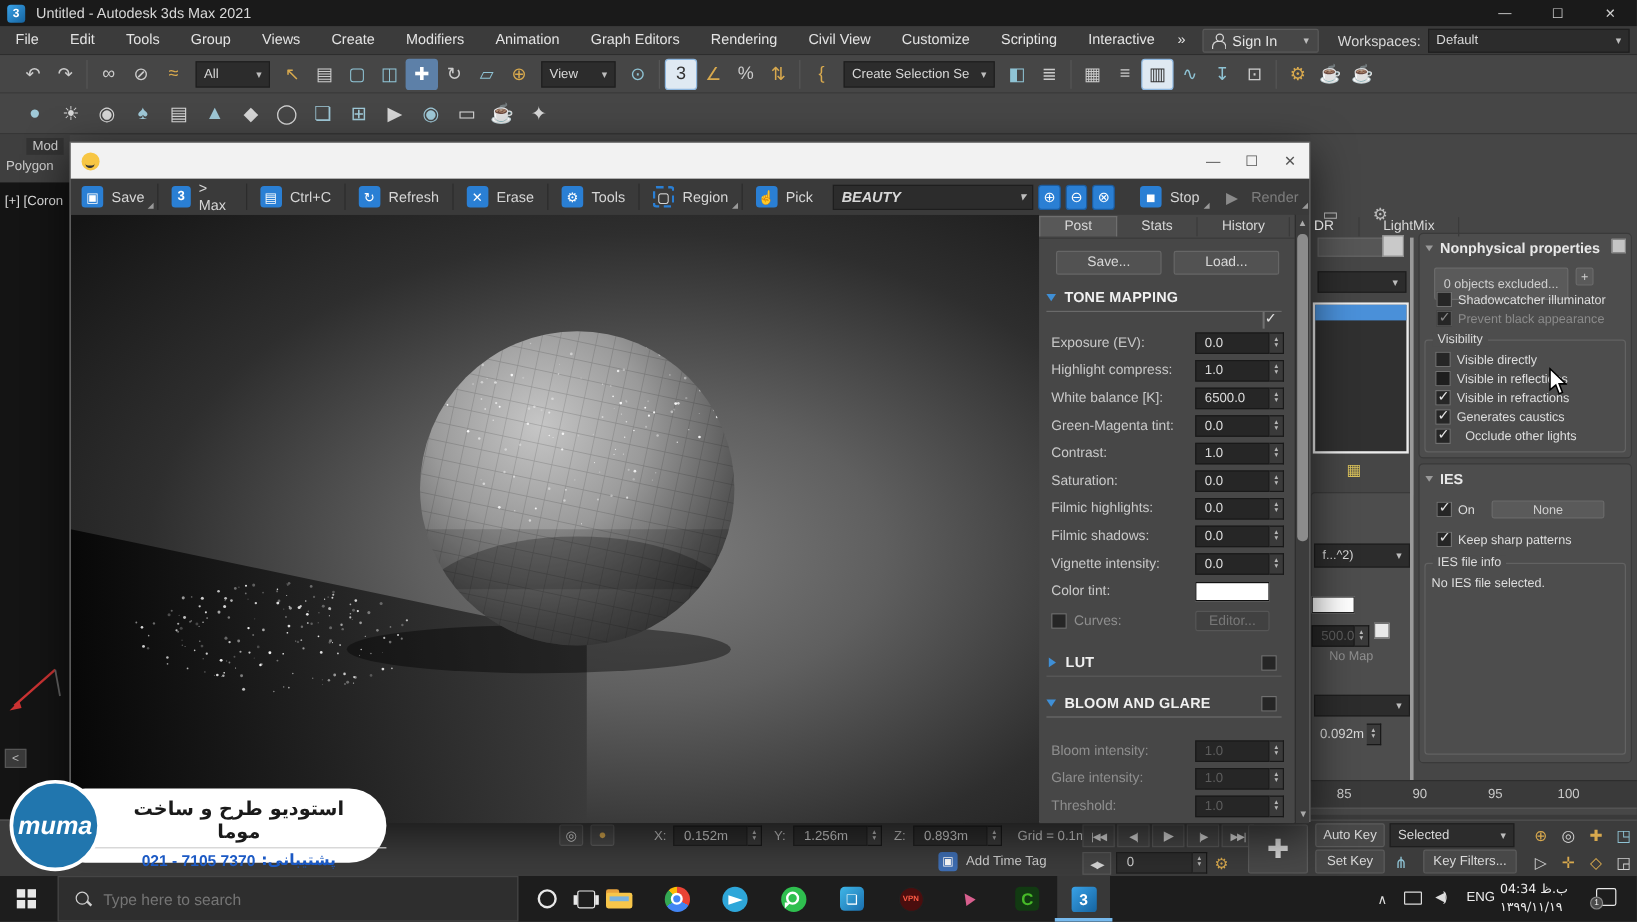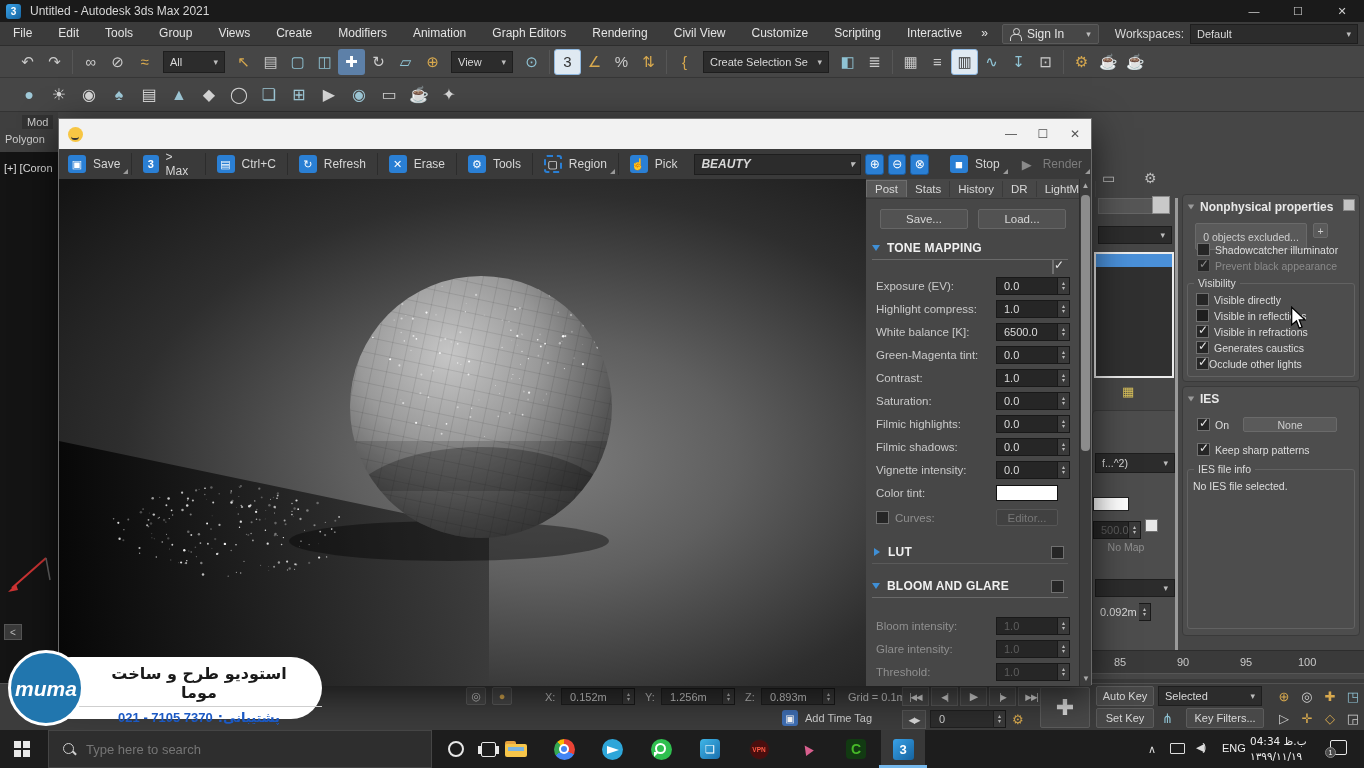--- a/index.html
+++ b/index.html
@@ -45,21 +45,21 @@
 .vicon{width:18px;height:18px;background:#2a7fd4;border-radius:3px;color:#fff;font-size:11px;
   display:flex;align-items:center;justify-content:center}
 .vicon.plain{background:transparent;color:#8a8a8a;font-size:13px}
 .tri-corner::after{content:"";position:absolute;right:1px;bottom:2px;border-style:solid;
   border-width:0 0 5px 5px;border-color:transparent transparent #9a9a9a transparent}
 .zbtn{width:21px;height:21px;background:#2a7fd4;border:1px solid #1c5c9e;border-radius:3px;color:#fff;
   font-size:12px;display:flex;align-items:center;justify-content:center;margin-left:4px}
 .vsep{width:1px;height:22px;background:#2c2c2c;margin:0 2px}
 
 #vfb-panel{left:807px;top:60px;width:213px;height:507px;background:#474747;font-size:11.5px;color:#d5d5d5}
-.vtab{padding:2px 8px;color:#d8d8d8;font-size:11.5px;border-right:1px solid #3a3a3a}
+.vtab{padding:2px 20px;color:#d8d8d8;font-size:11.5px;border-right:1px solid #3a3a3a}
 .vtab.active{background:#585858;border:1px solid #6e6e6e;border-bottom:none}
 .pbtn{background:#525252;border:1px solid #666;border-radius:2px;color:#d8d8d8;font-size:11.5px;
   display:flex;align-items:center;justify-content:center}
 .tm-label{color:#c9c9c9;font-size:11.5px}
 .tm-label.dis{color:#8f8f8f}
 .vinput{width:62px;height:18px;background:#262626;border:1px solid #191919;color:#dcdcdc;
   font-size:11px;display:flex;align-items:center;padding-left:7px}
 .vinput.dis{color:#5d5d5d}
 .spin{width:12px;height:18px;background:#3a3a3a;border:1px solid #191919;border-left:none;
   display:flex;flex-direction:column;align-items:center;justify-content:center;color:#b9b9b9}
@@ -299,21 +299,21 @@
       <div class="flex" style="margin:3px 0 0 8px">
         <span class="cb checked"></span>
         <span class="small-lbl" style="margin-left:5px">Visible in refractions</span>
       </div>
       <div class="flex" style="margin:3px 0 0 8px">
         <span class="cb checked"></span>
         <span class="small-lbl" style="margin-left:5px">Generates caustics</span>
       </div>
       <div class="flex" style="margin:3px 0 0 8px">
         <span class="cb checked"></span>
-        <span class="small-lbl" style="margin-left:0">Occlude other lights</span>
+        <span class="small-lbl" style="margin-left:12px">Occlude other lights</span>
       </div>
     </div>
   </div>
 
   <div class="abs rollout" style="left:2px;top:274px;width:178px;height:250px">
     <div class="abs flex" style="left:4px;top:5px">
       <span class="roll-arrow-d" style="border-top-color:#9a9a9a;transform:scale(.8)"></span>
       <span class="rp-title" style="margin-left:5px">IES</span>
     </div>
     <div class="abs flex" style="left:14px;top:30px">

